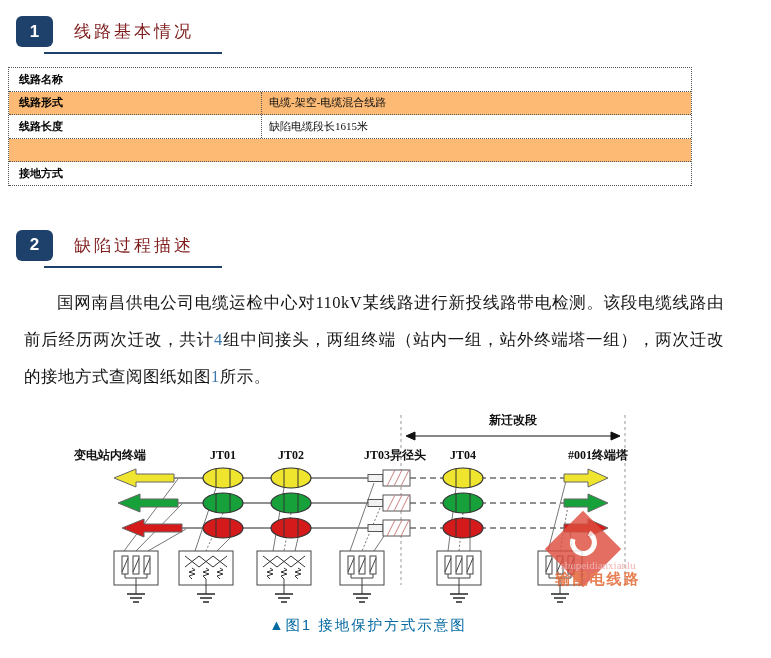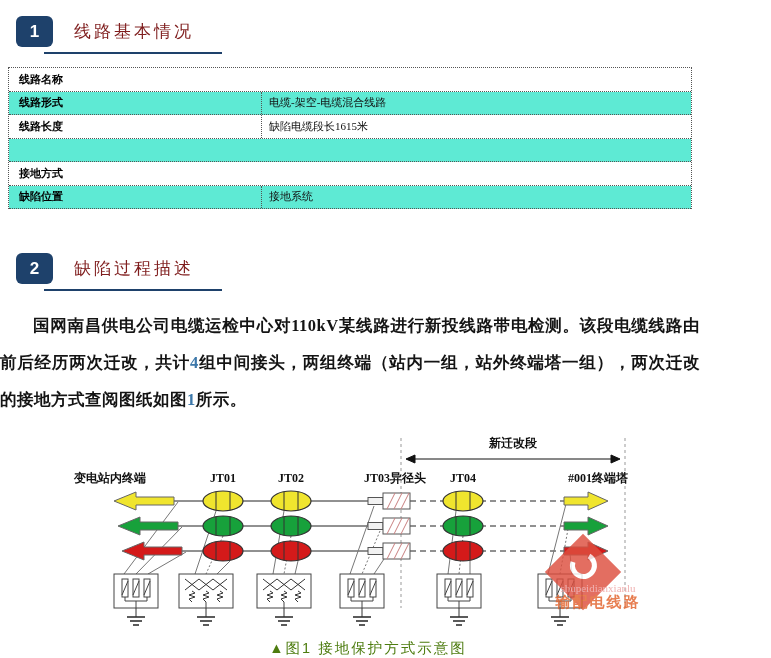--- a/index.html
+++ b/index.html
@@ -17,37 +17,36 @@
     position:relative;z-index:2;
   }
   .sec-title-wrap{border-bottom:2px solid #1e416b;margin-left:-9px;padding:4px 28px 9px 30px;}
   .sec-title{color:#7f1d1d;font-weight:normal;font-size:17px;letter-spacing:3px;}
   
   .info-table{
     margin:13px 0 0 8px;width:682px;border:1px dotted #555;border-bottom:none;
     font-family:"Liberation Serif","DejaVu Serif",serif;font-size:11px;
   }
   .t-row{display:flex;border-bottom:1px dotted #555;height:22.5px;align-items:center;}
-  .t-row.shade{background:#5eead4;}
+  .t-row.shade{background:#fdba74;}
   .t-label{width:242px;padding-left:10px;font-weight:bold;color:#000;}
   .t-value{flex:1;padding-left:7px;border-left:1px dotted #555;height:100%;display:flex;align-items:center;color:#111;}
   
   .para{
-    margin:16px 8px 0 0;width:700px;
+    margin:16px 8px 0 24px;width:700px;
     font-family:"Liberation Serif","DejaVu Serif",serif;
     font-size:16.5px;line-height:37px;text-align:justify;text-indent:2em;color:#141414;
     letter-spacing:0.5px;
-    font-weight:bold;
   }
   .num-blue{color:#3d78aa;}
   
   .diagram{margin:8px 0 0 58px;}
   .fig-caption{
     width:620px;margin:2px 0 0 58px;text-align:center;
-    font-size:14.5px;letter-spacing:2px;color:#4d7c0f;
+    font-size:14.5px;letter-spacing:2px;color:#0369a1;
     font-family:"Liberation Sans","DejaVu Sans",sans-serif;
   }
   svg text{font-family:"Liberation Serif","DejaVu Serif",serif;}
 </style>
 </head>
 <body>
 
 <div class="sec-header sec1">
   <div class="badge">
     <span>1</span>
@@ -66,24 +65,20 @@
     <div class="t-value">电缆-架空-电缆混合线路</div>
   </div>
   <div class="t-row">
     <div class="t-label">线路长度</div>
     <div class="t-value">缺陷电缆段长1615米</div>
   </div>
   <div class="t-row shade">
   </div>
   <div class="t-row">
     <div class="t-label">接地方式</div>
-  </div>
-  <div class="t-row shade">
-    <div class="t-label">缺陷位置</div>
-    <div class="t-value">接地系统</div>
   </div>
 </div>
 
 <div class="sec-header sec2">
   <div class="badge">
     <span>2</span>
   </div>
   <div class="sec-title-wrap">
     <span class="sec-title">缺陷过程描述</span>
   </div>

